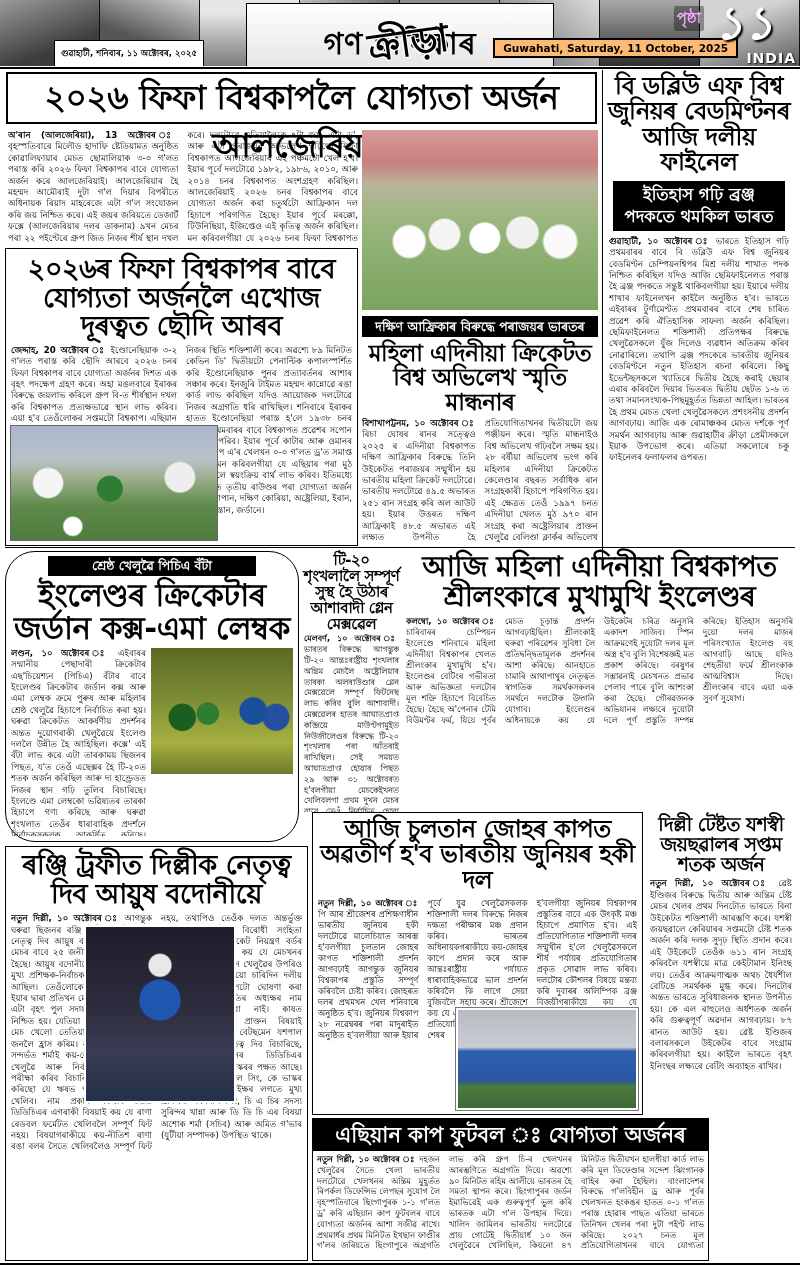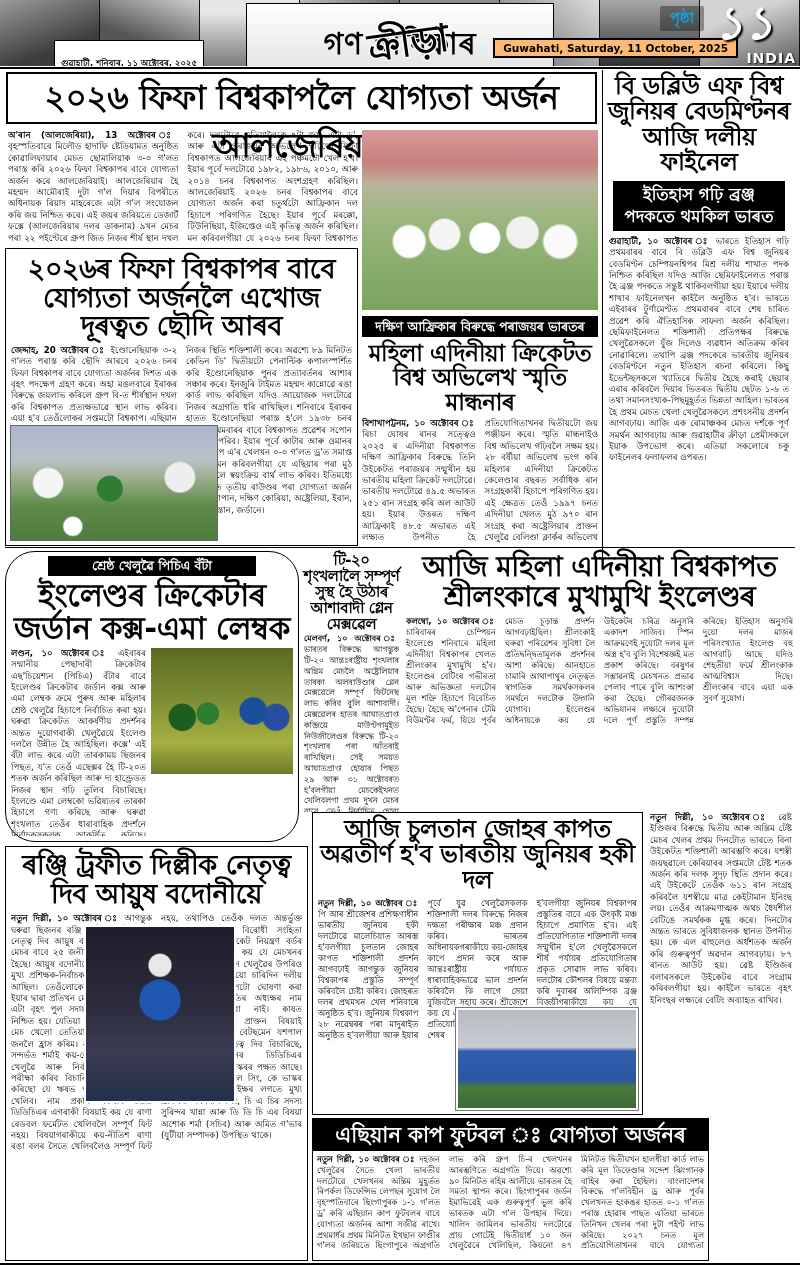--- a/index.html
+++ b/index.html
@@ -27,25 +27,25 @@
   .mh6{background:linear-gradient(220deg,#dcdcdc,#646464);}
   .mh7{background:linear-gradient(180deg,#a8a8a8,#303030);}
   .mh8{background:linear-gradient(160deg,#d2d2d2 30%,#5a5a5a);}
   .mh-title{left:246px;top:3px;width:308px;text-align:center;font-size:30px;font-weight:bold;
             color:#000;background:linear-gradient(#fff,#ddd);padding:16px 4px;border:1px solid #000;
             letter-spacing:1px;white-space:nowrap;box-sizing:border-box;}
   .mh-overlay{left:368px;top:24px;font-size:38px;font-weight:bold;color:#000;
               text-shadow:-1px -1px 0 #fff,1px -1px 0 #fff,-1px 1px 0 #fff,1px 1px 0 #fff;
               transform:rotate(-8deg);line-height:1;}
   .mh-date-as{left:54px;top:40px;background:#fff;border:1px solid #000;font-size:8.5px;
-              font-weight:bold;padding:16px 6px;white-space:nowrap;}
+              font-weight:bold;padding:6px 6px;white-space:nowrap;}
   .mh-date-en{right:62px;top:38px;background:#fdba74;border:2px solid #000;font-size:10.5px;
               font-weight:bold;padding:2px 8px;white-space:nowrap;}
-  .mh-page-word{right:96px;top:6px;color:#0ea5e9;font-size:15px;font-weight:bold;
-                background:rgba(0,0,0,.35);padding:0 10px;border-radius:2px;}
+  .mh-page-word{right:96px;top:6px;color:#f0abfc;font-size:15px;font-weight:bold;
+                background:rgba(0,0,0,.35);padding:0 3px;border-radius:2px;}
   .mh-page-num{right:26px;top:-4px;color:#fff;font-size:46px;font-weight:bold;
                text-shadow:2px 2px 2px #000;font-style:italic;line-height:1.2;}
   .mh-brand{right:4px;bottom:0px;color:#fff;font-weight:bold;font-size:14px;letter-spacing:1px;
             text-shadow:1px 1px 2px #000;}
   .rule{background:#000;}
   
   .photo-algeria{background:
      radial-gradient(circle at 20% 62%, #fdfdfd 0 7%, transparent 8%),
      radial-gradient(circle at 35% 58%, #f4f4f4 0 8%, transparent 9%),
      radial-gradient(circle at 52% 60%, #ffffff 0 9%, transparent 10%),
@@ -162,20 +162,21 @@
   <div class="abs bordered" style="left:312px;top:812px;width:331px;height:303px;">
     <div class="headline" style="font-size:24px;margin:4px 4px 5px;">আজি চুলতান জোহৰ কাপত অৱতীৰ্ণ হ'ব ভাৰতীয় জুনিয়ৰ হকী দল</div>
     <div class="body-text cols-3" style="margin:0 5px;height:235px;font-size:8.3px;line-height:11px;">
       <span class="dl">নতুন দিল্লী, ১০ অক্টোবৰ ঃ </span>
       <span>পি আৰ শ্ৰীজেশৰ প্ৰশিক্ষণাধীন ভাৰতীয় জুনিয়ৰ হকী দলটোৱে মালেচিয়াত আৰম্ভ হ'বলগীয়া চুলতান জোহৰ কাপত শক্তিশালী প্ৰদৰ্শন আগবঢ়াই আগন্তুক জুনিয়ৰ বিশ্বকাপৰ প্ৰস্তুতি সম্পূৰ্ণ কৰিবলৈ চেষ্টা কৰিব। জোহৰত দলৰ প্ৰথমখন খেল শনিবাৰে অনুষ্ঠিত হ'ব। জুনিয়ৰ বিশ্বকাপ ২৮ নৱেম্বৰৰ পৰা মাদুৰাইত অনুষ্ঠিত হ'বলগীয়া আৰু ইয়াৰ পূৰ্বে যুৱ খেলুৱৈসকলক শক্তিশালী দলৰ বিৰুদ্ধে নিজৰ দক্ষতা পৰীক্ষাৰ মঞ্চ প্ৰদান কৰিব। ভাৰতৰ অধিনায়কগৰাকীয়ে কয়-জোহৰ কাপে প্ৰদান কৰে আৰু আন্তঃৰাষ্ট্ৰীয় পৰ্যায়ত ধাৰাবাহিকভাৱে ভাল প্ৰদৰ্শন কৰিবলৈ কি লাগে সেয়া বুজিবলৈ সহায় কৰে। শ্ৰীজেশে কয় যে এই (জোহৰৰ চুলতান) প্ৰতিযোগিতাখনেও চলিত বৰ্ষৰ শেষৰ ফালে অনুষ্ঠিত হ'বলগীয়া জুনিয়ৰ বিশ্বকাপৰ প্ৰস্তুতিৰ বাবে এক উৎকৃষ্ট মঞ্চ হিচাপে প্ৰমাণিত হ'ব। এই প্ৰতিযোগিতাত শক্তিশালী দলৰ সন্মুখীন হ'লে খেলুৱৈসকলে শীৰ্ষ পৰ্যায়ৰ প্ৰতিযোগিতাৰ প্ৰকৃত সোৱাদ লাভ কৰিব। দলটোৰ কৌশলৰ বিষয়ে মন্তব্য কৰি দুবাৰৰ অলিম্পিক ব্ৰঞ্জ বিজয়ীগৰাকীয়ে কয় যে প্ৰস্তুতিৰ সময়ত সৃষ্টিশীলতা আৰু আক্ৰমণাত্মকতাই মুখ্য হ'ব।</span>
     </div>
     <div class="abs photo photo-hockey" style="right:4px;bottom:4px;width:182px;height:102px;border:2px solid #fff;outline:1px solid #777;"></div>
   </div>
 
   <div class="abs" style="left:647px;top:812px;width:148px;height:303px;">
+    <div class="headline" style="font-size:19px;margin:2px 2px 4px;">দিল্লী টেষ্টত যশস্বী জয়ছৱালৰ সপ্তম শতক অৰ্জন</div>
     <div class="body-text" style="margin:0 3px;height:228px;">
       <span class="dl">নতুন দিল্লী, ১০ অক্টোবৰ ঃ </span>
       <span>ৱেষ্ট ইণ্ডিজৰ বিৰুদ্ধে দ্বিতীয় আৰু অন্তিম টেষ্ট মেচৰ খেলৰ প্ৰথম দিনটোত ভাৰতে বিনা উইকেটত শক্তিশালী আৰম্ভণি কৰে। যশস্বী জয়ছৱালে কেৰিয়াৰৰ সপ্তমটো টেষ্ট শতক অৰ্জন কৰি দলক সুদৃঢ় স্থিতি প্ৰদান কৰে। এই উইকেটে তেওঁক ৬১১ ৰান সংগ্ৰহ কৰিবলৈ যশস্বীয়ে মাত্ৰ কেইটামান ইনিংছ লয়। তেওঁৰ আক্ৰমণাত্মক অথচ ধৈৰ্যশীল বেটিঙে সমৰ্থকক মুগ্ধ কৰে। দিনটোৰ অন্তত ভাৰতে সুবিধাজনক স্থানত উপনীত হয়। কে এল ৰাহুলেও অৰ্ধশতক অৰ্জন কৰি গুৰুত্বপূৰ্ণ অৱদান আগবঢ়ায়। ৮৭ ৰানত আউট হয়। ৱেষ্ট ইণ্ডিজৰ বলাৰসকলে উইকেটৰ বাবে সংগ্ৰাম কৰিবলগীয়া হয়। কাইলৈ ভাৰতে বৃহৎ ইনিংছৰ লক্ষ্যৰে বেটিং অব্যাহত ৰাখিব।</span>
     </div>
   </div>
 
   <div class="abs bordered" style="left:5px;top:846px;width:303px;height:415px;">
     <div class="headline" style="font-size:27px;margin:4px 4px 5px;">ৰঞ্জি ট্ৰফীত দিল্লীক নেতৃত্ব দিব আয়ুষ বদোনীয়ে</div>
     <div class="body-text cols-2" style="margin:0 5px;height:338px;">
       <span class="dl">নতুন দিল্লী, ১০ অক্টোবৰ ঃ </span>

